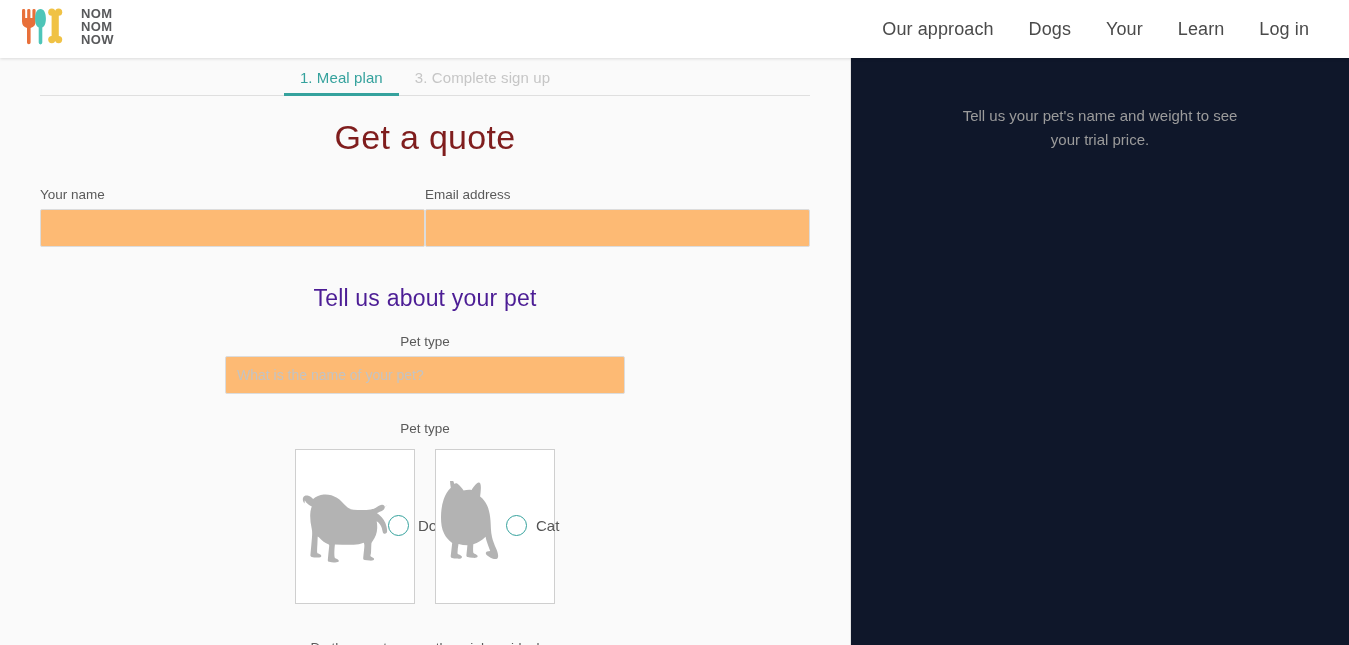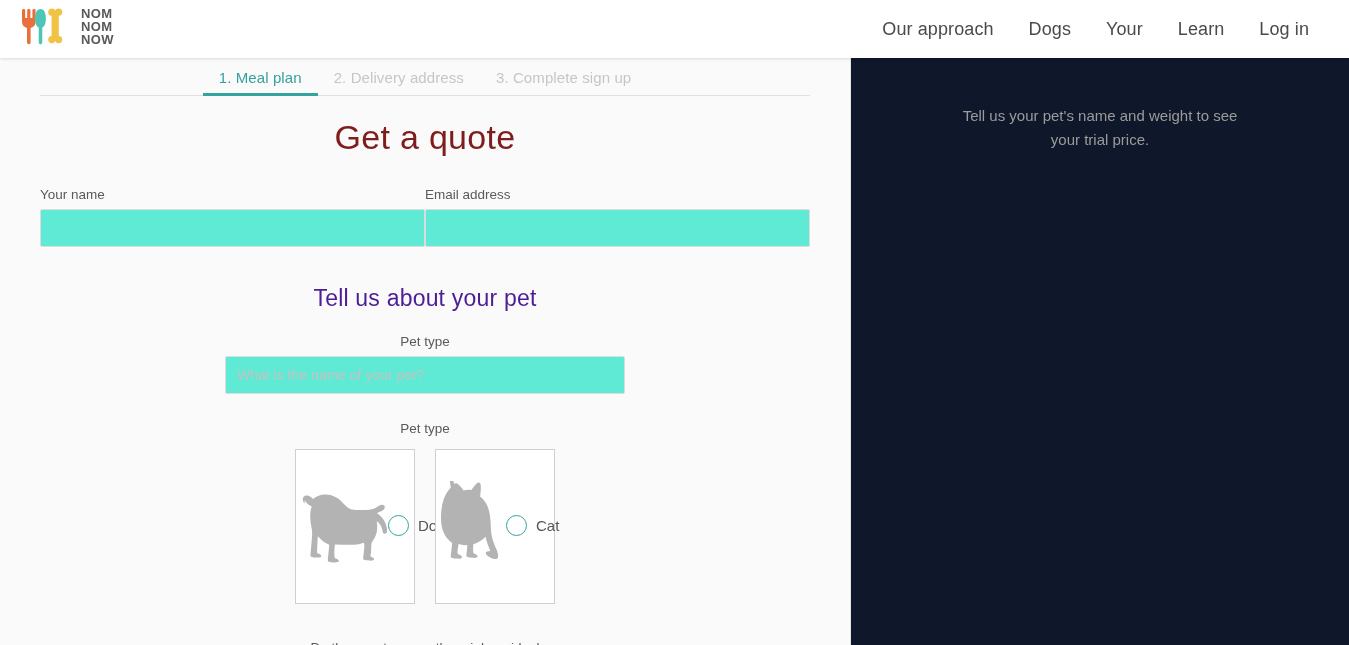--- a/index.html
+++ b/index.html
@@ -123,21 +123,21 @@
   .field-label {
     font-size: 13.5px;
     color: #5a5a5a;
     margin-bottom: 7px;
     display: block;
   }
   .text-input {
     width: 100%;
     height: 38px;
     border: 1px solid #dcdcdc;
-    background: #5eead4;
+    background: #fdba74;
     border-radius: 2px;
     padding: 0 11px;
     font-size: 14px;
     font-family: "Liberation Sans", sans-serif;
     color: #4a4a4a;
     outline: none;
   }
   .text-input::placeholder { color: #c3c3c3; }
 
   .section-title {
@@ -251,21 +251,20 @@
     <a class="nav-link" href="#">Log in</a>
   </nav>
 </div>
 
 <div class="page-body">
 
   <div class="left-pane">
 
     <div class="steps">
       <div class="step active">1. Meal plan</div>
-      <div class="step">2. Delivery address</div>
       <div class="step">3. Complete sign up</div>
     </div>
 
     <h1 class="quote-title">Get a quote</h1>
 
     <div class="field-row">
       <div class="field">
         <label class="field-label">Your name</label>
         <input class="text-input" type="text" placeholder="" style="">
       </div>

